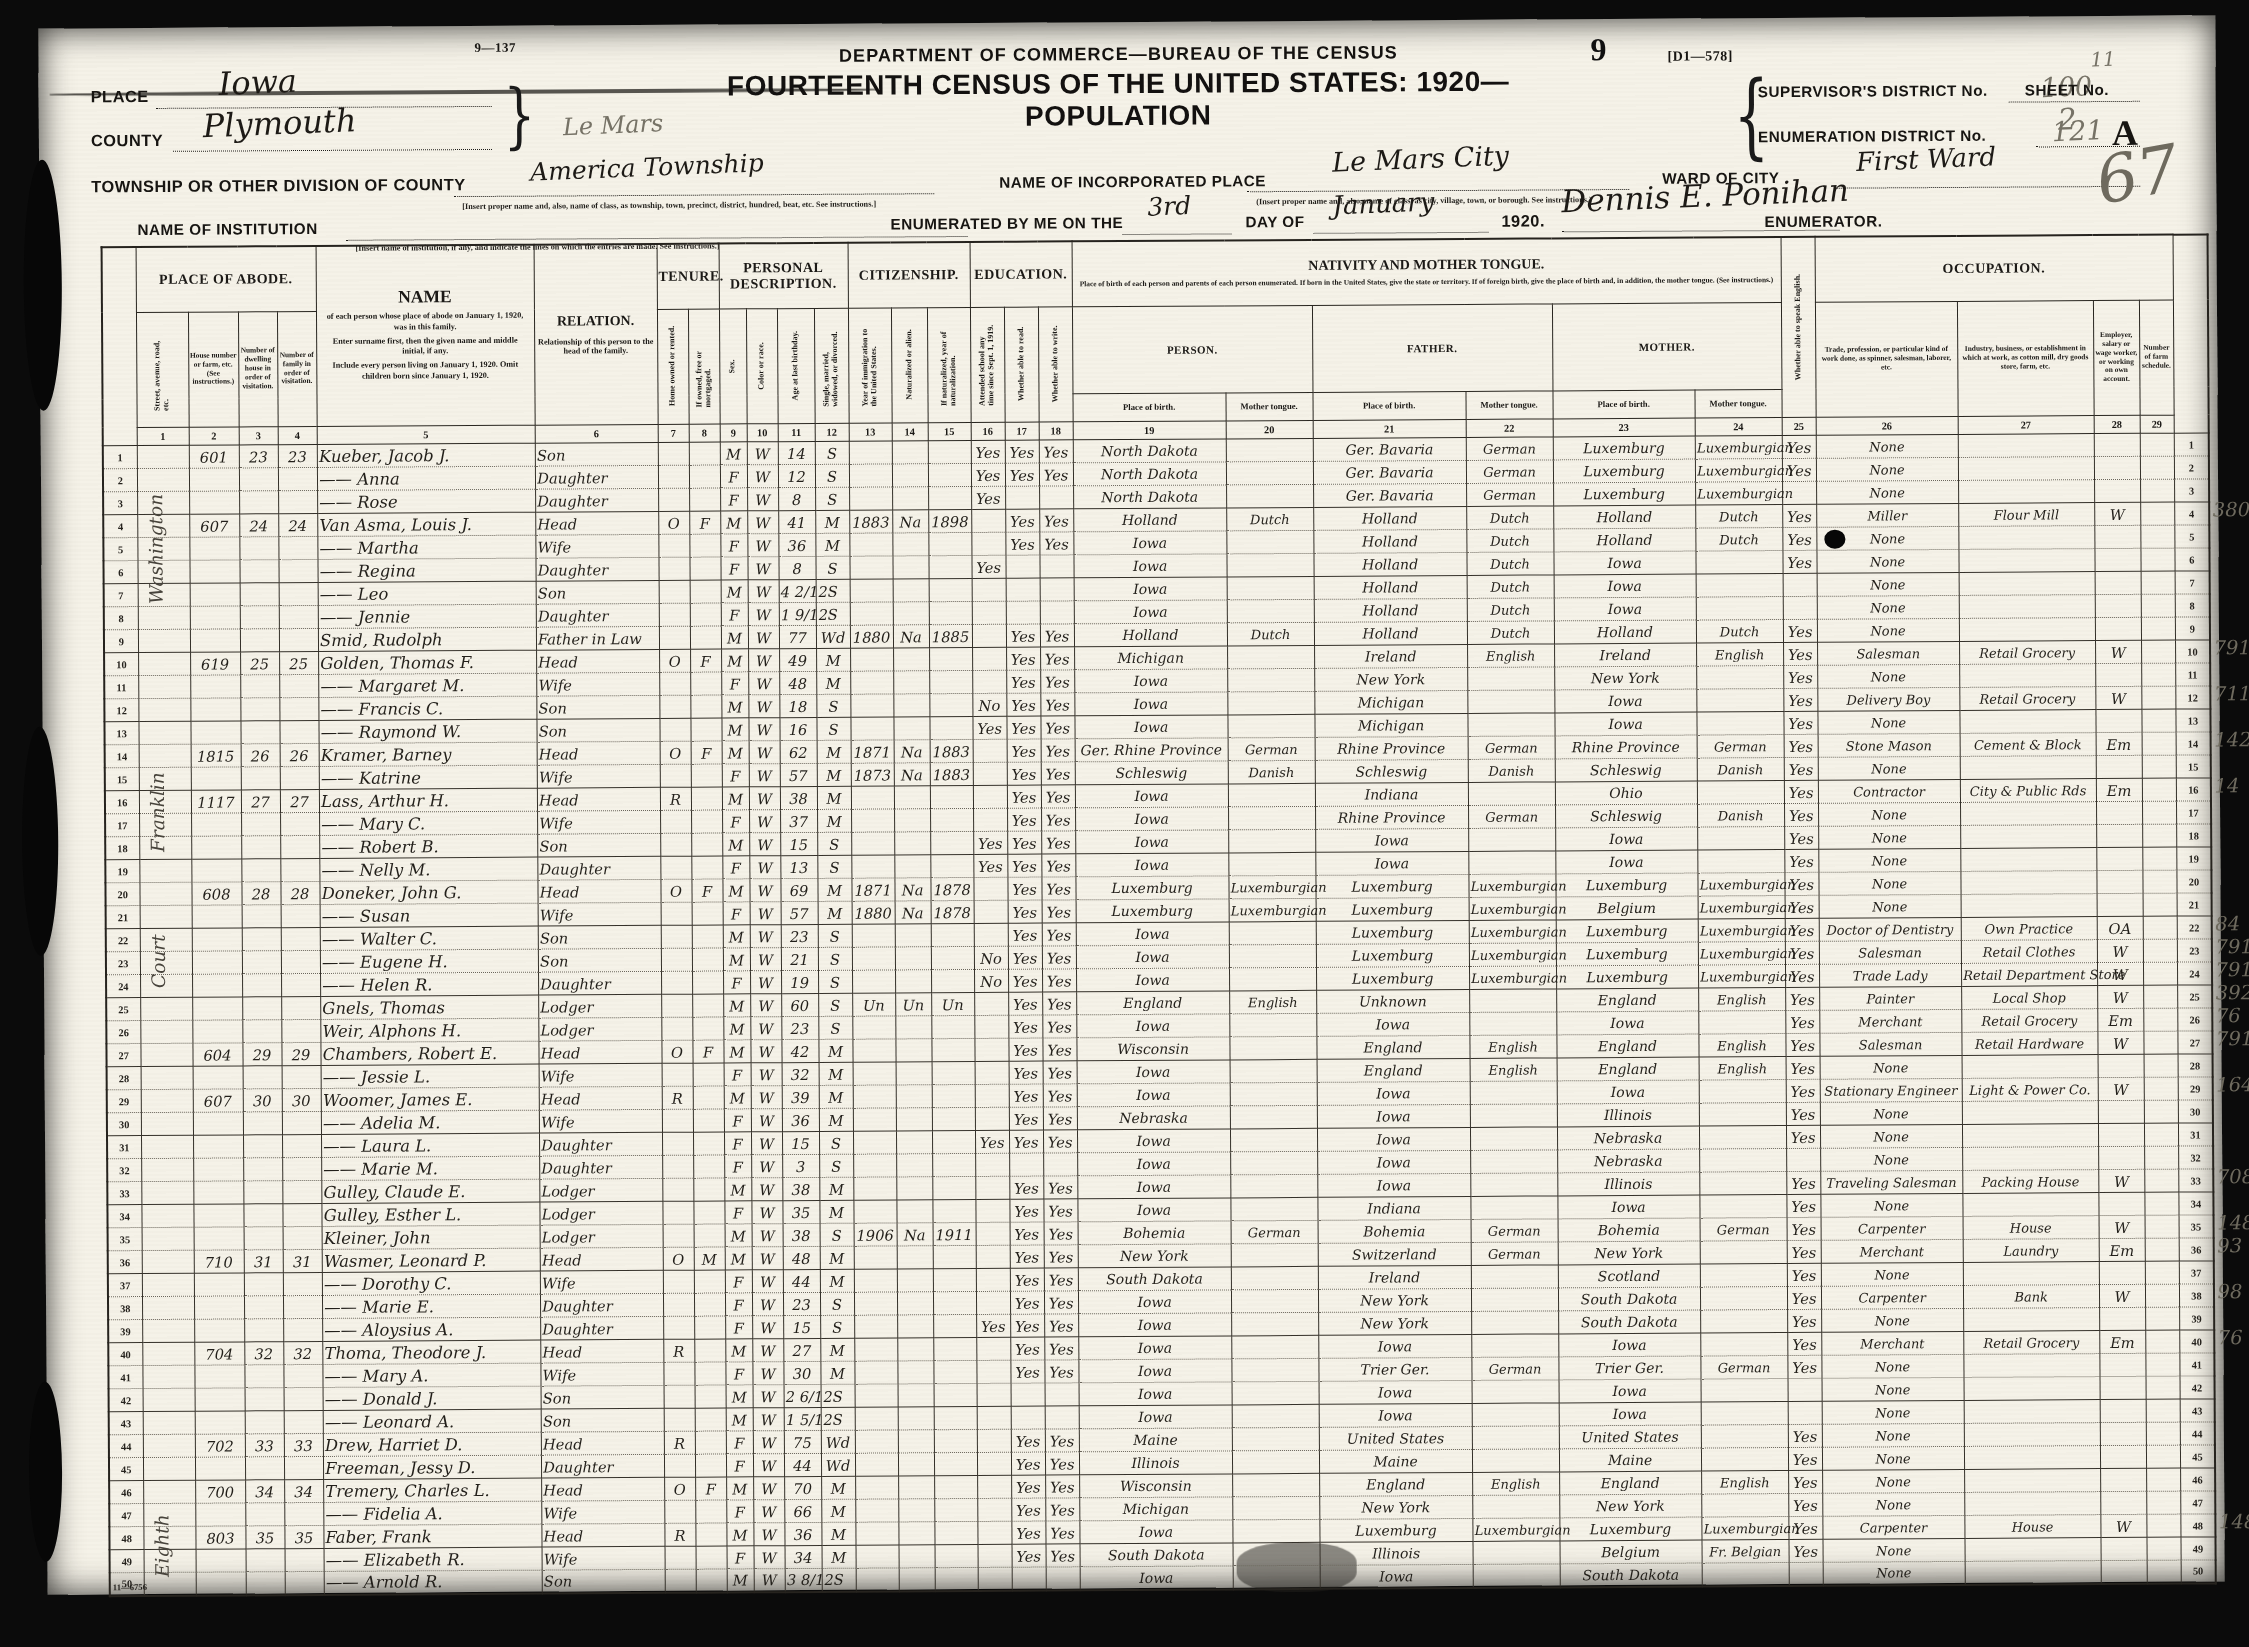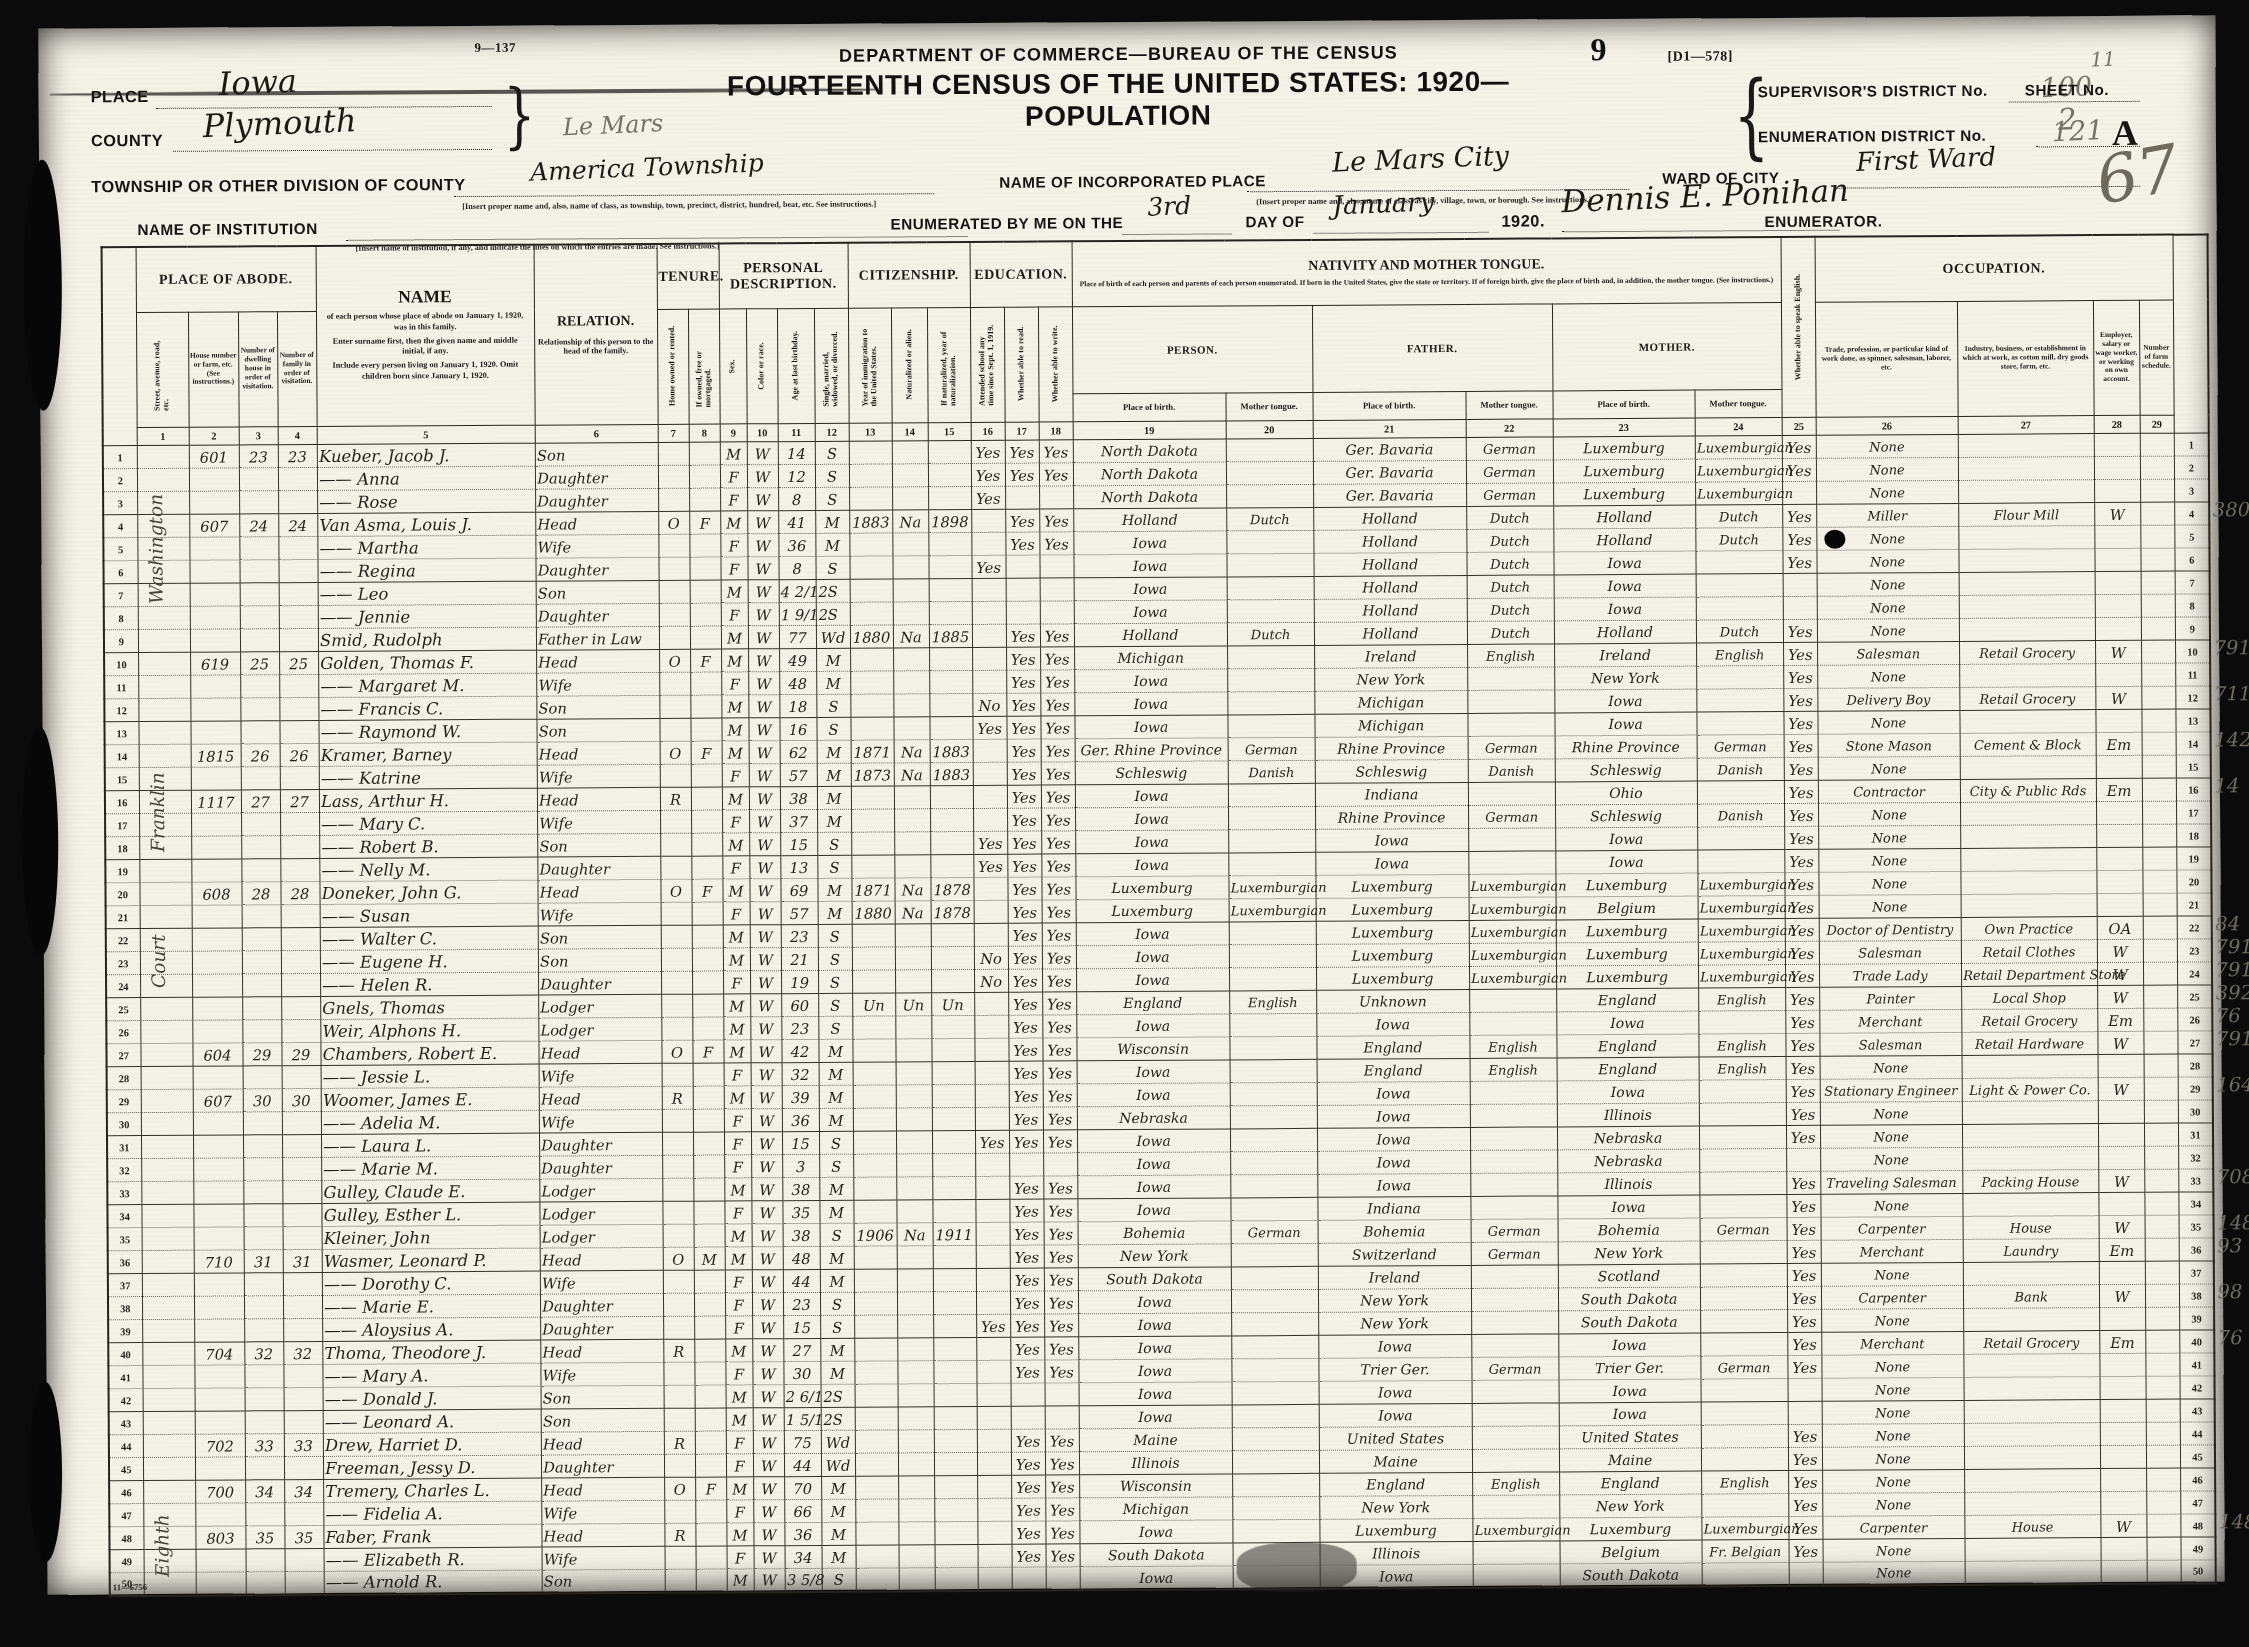--- a/index.html
+++ b/index.html
@@ -1909,21 +1909,21 @@
           <td class="hw ctr"></td>
           <td class="hw num"></td>
           <td class="hw num"></td>
           <td class="hw num gr"></td>
           <td class="hw name gr">—— Arnold R.</td>
           <td class="hw rel gr">Son</td>
           <td class="hw ctr"></td>
           <td class="hw ctr gr"></td>
           <td class="hw ctr">M</td>
           <td class="hw ctr">W</td>
-          <td class="hw ctr">3 5/8</td>
+          <td class="hw ctr">3 8/12</td>
           <td class="hw ctr gr">S</td>
           <td class="hw ctr"></td>
           <td class="hw ctr"></td>
           <td class="hw ctr gr"></td>
           <td class="hw ctr"></td>
           <td class="hw ctr"></td>
           <td class="hw ctr gr"></td>
           <td class="hw pob">Iowa</td>
           <td class="hw mt gr"></td>
           <td class="hw pob">Iowa</td>

